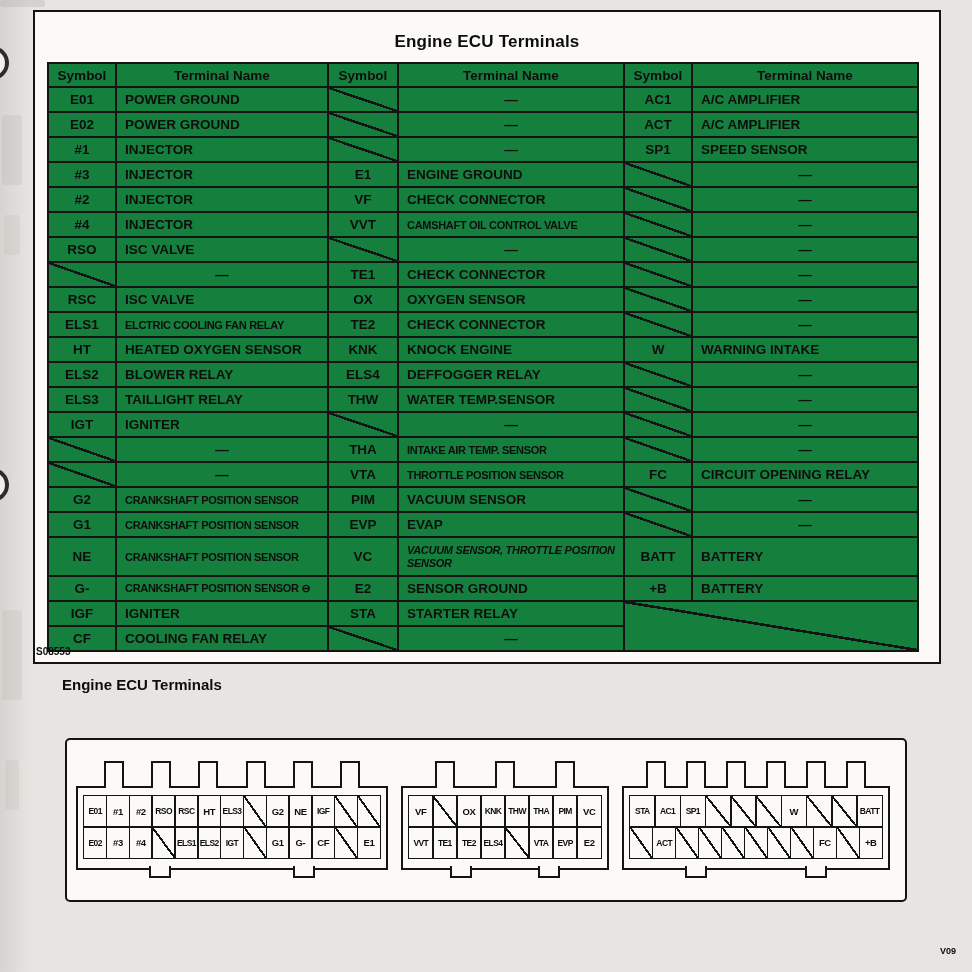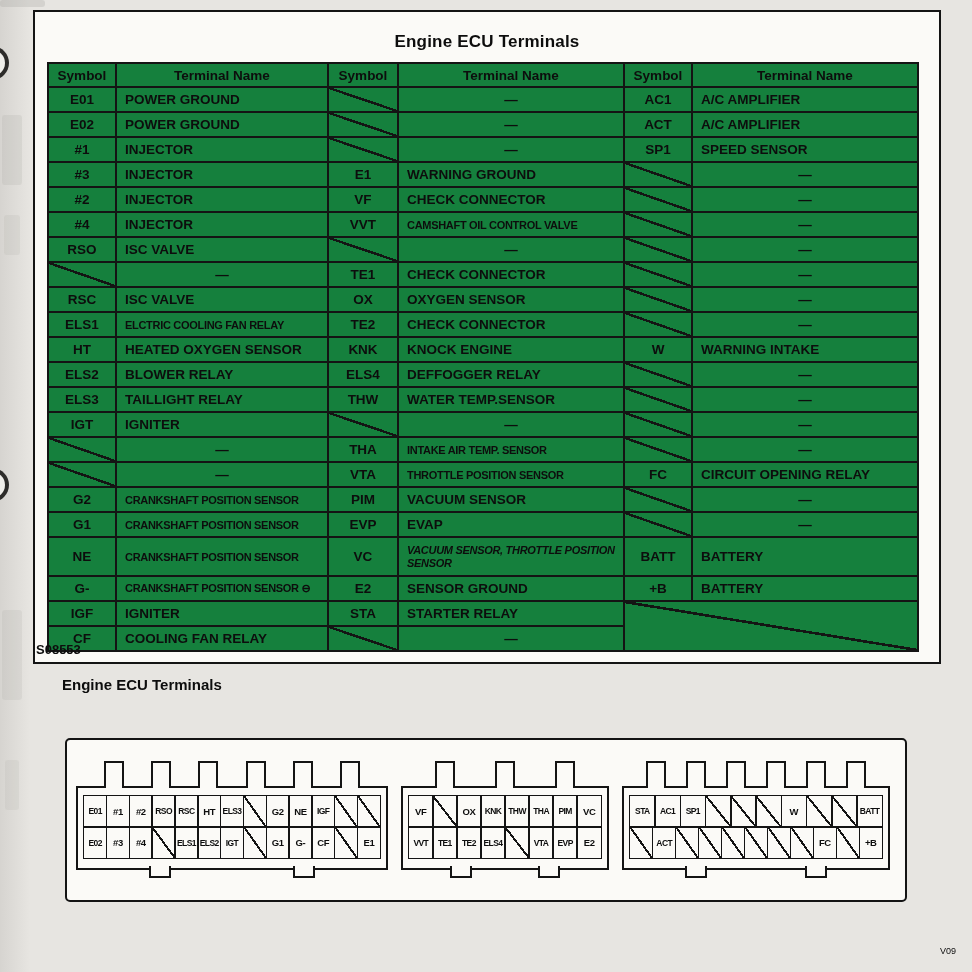--- a/index.html
+++ b/index.html
@@ -64,22 +64,22 @@
     font-size:9.5px; font-weight:bold; letter-spacing:-0.4px; }
   .pin:first-child { margin-left:0; }
   .pin.tight { font-size:8.5px; letter-spacing:-0.6px; }
   .pin.slash { background:linear-gradient(to top right,
       transparent calc(50% - 1px), #141414 calc(50% - 1px),
       #141414 calc(50% + 1px), transparent calc(50% + 1px)); }
   .foot { position:absolute; width:22px; height:12px; bottom:-9.5px;
     border:2.5px solid #141414; border-top:none; background:#fbfaf7; }
   .foot-l { left:23%; } .foot-r { right:23%; }
   
-  .figure-code { position:absolute; left:1px; bottom:5px; font-size:13px; font-weight:bold; }
-  .page-code { position:absolute; right:16px; top:946px; font-size:9px; font-weight:normal; }
+  .figure-code { position:absolute; left:1px; bottom:5px; font-size:10px; font-weight:bold; }
+  .page-code { position:absolute; right:16px; top:946px; font-size:9px; font-weight:bold; }
 </style>
 </head>
 <body>
 
 <div class="edge-band"></div>
 <div class="ghost" style="left:2px;top:115px;width:20px;height:70px;opacity:.16"></div>
 <div class="ghost" style="left:4px;top:215px;width:16px;height:40px;opacity:.13"></div>
 <div class="ghost" style="left:2px;top:610px;width:20px;height:90px;opacity:.14"></div>
 <div class="ghost" style="left:5px;top:760px;width:14px;height:50px;opacity:.12"></div>
 <div class="ghost" style="left:0px;top:0px;width:45px;height:7px;opacity:.25"></div>
@@ -130,21 +130,21 @@
           <td class="name">INJECTOR</td>
           <td class="sym slash-cell"></td>
           <td class="name dash">—</td>
           <td class="sym">SP1</td>
           <td class="name">SPEED SENSOR</td>
         </tr>
         <tr>
           <td class="sym">#3</td>
           <td class="name">INJECTOR</td>
           <td class="sym">E1</td>
-          <td class="name">WARNING GROUND</td>
+          <td class="name">ENGINE GROUND</td>
           <td class="sym slash-cell"></td>
           <td class="name dash">—</td>
         </tr>
         <tr>
           <td class="sym">#2</td>
           <td class="name">INJECTOR</td>
           <td class="sym">VF</td>
           <td class="name">CHECK CONNECTOR</td>
           <td class="sym slash-cell"></td>
           <td class="name dash">—</td>

